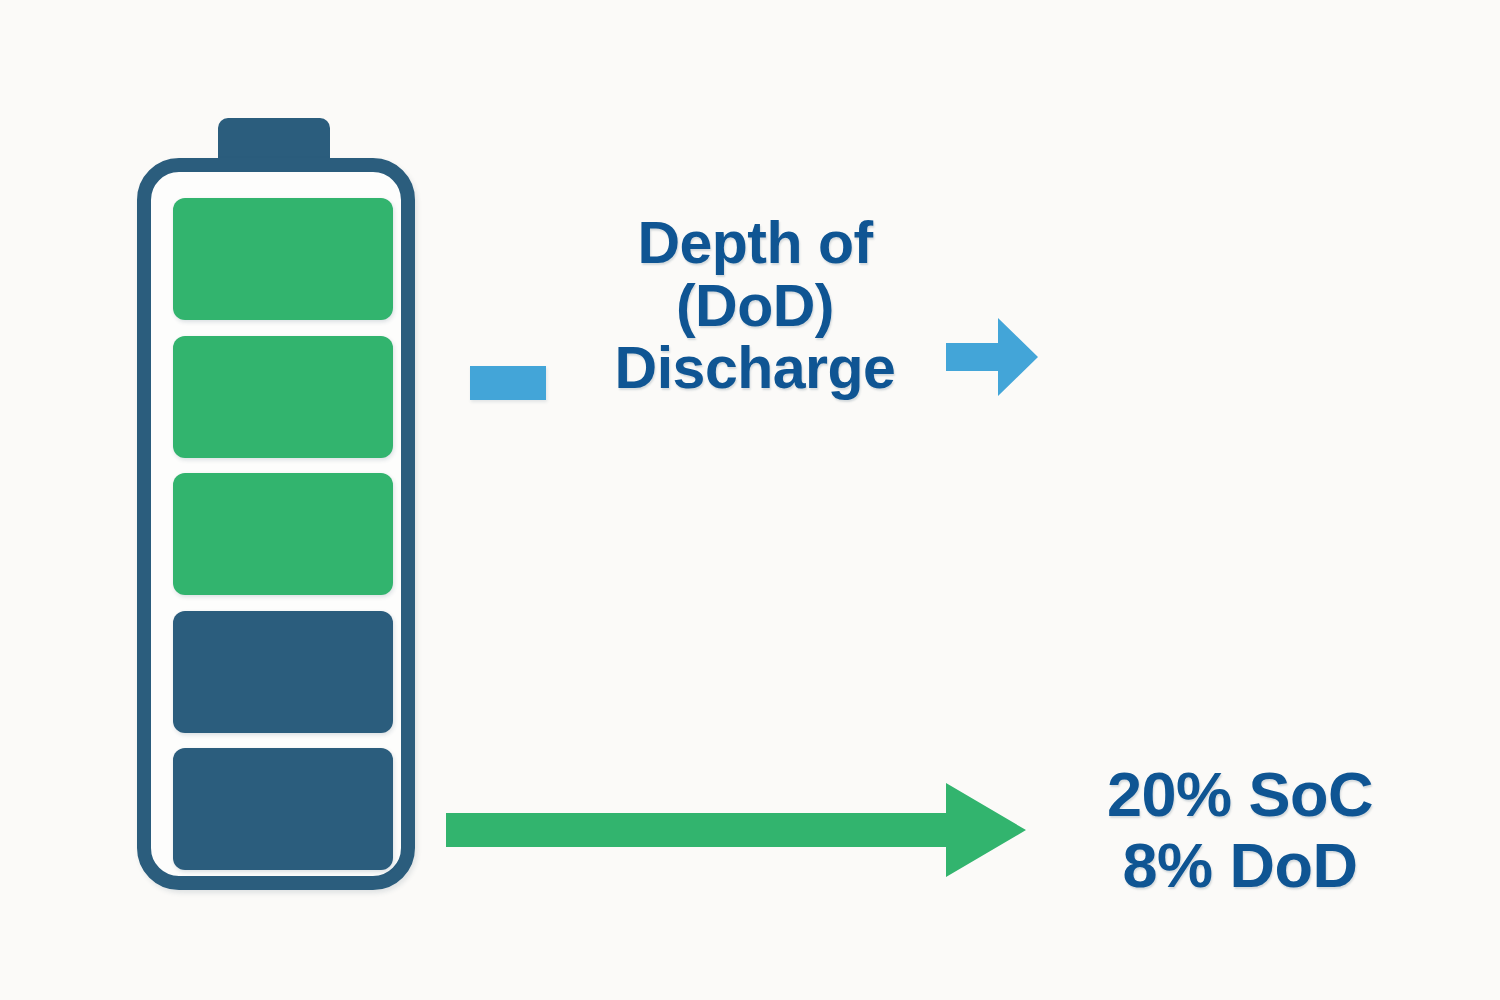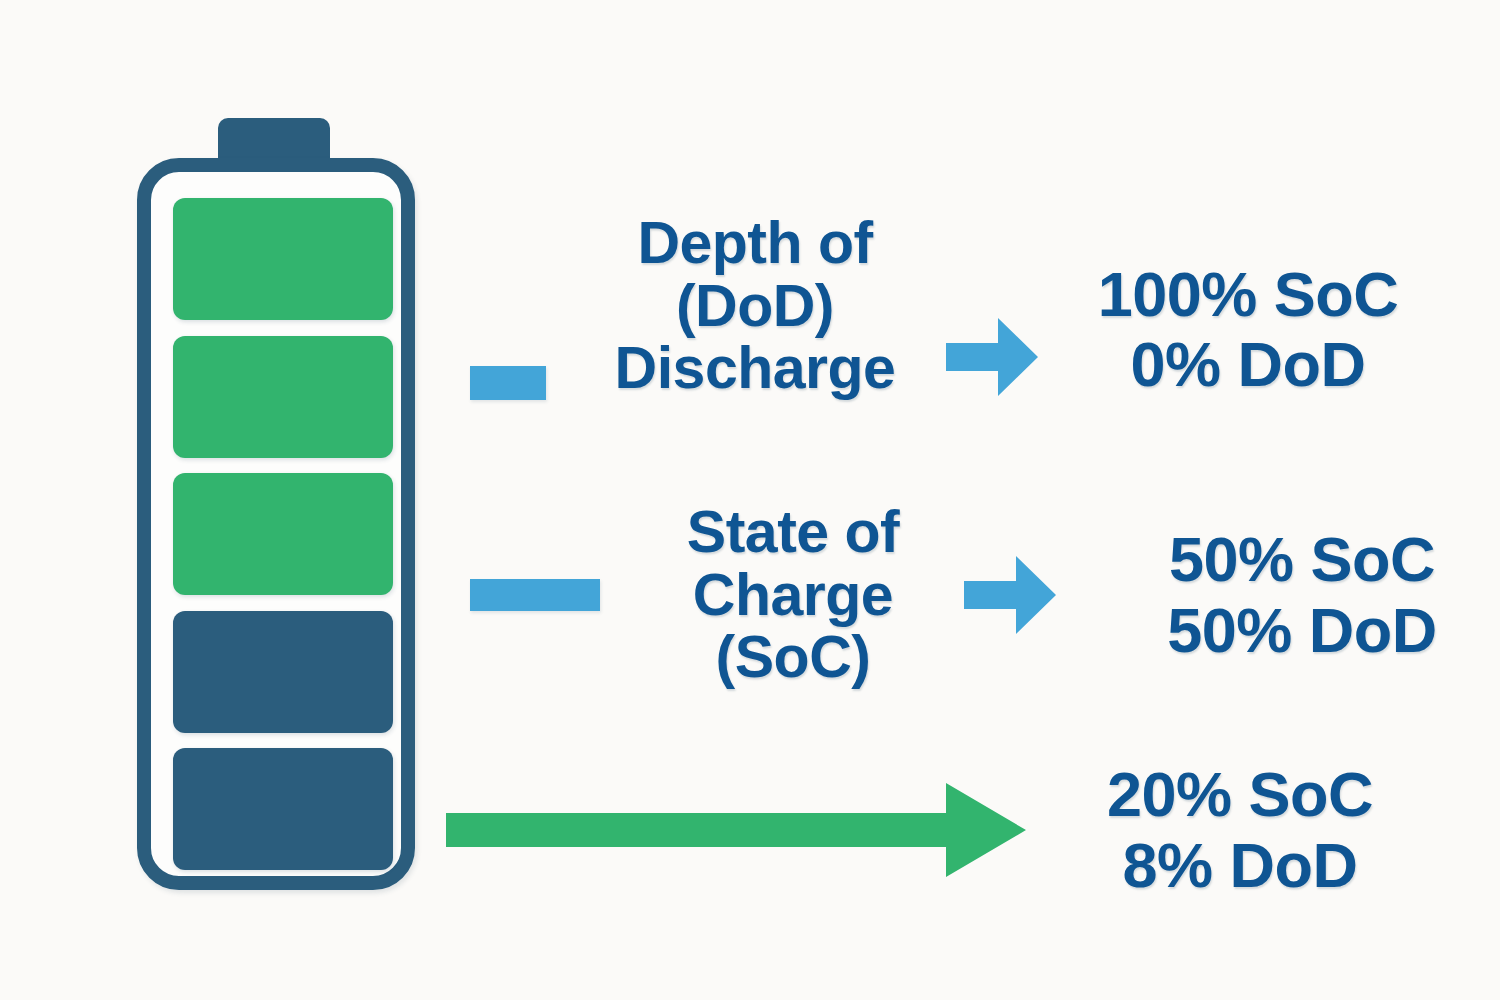--- a/index.html
+++ b/index.html
@@ -154,46 +154,22 @@
       <div>(DoD)</div>
       <div>Discharge</div>
     </div>
 
     <div class="arrow-blue">
       <svg width="92" height="86" viewBox="0 0 92 86">
         <polygon points="0,29 52,29 52,4 92,43 52,82 52,57 0,57" fill="#43a5d8"></polygon>
       </svg>
     </div>
 
-    <div class="value-block val-dod">
-      <div>100% SoC</div>
-      <div>0% DoD</div>
-    </div>
   </div>
 
-  <div class="row row-soc">
-    <div class="dash wide"></div>
-
-    <div class="label-block label-soc">
-      <div>State of</div>
-      <div>Charge</div>
-      <div>(SoC)</div>
-    </div>
-
-    <div class="arrow-blue">
-      <svg width="92" height="86" viewBox="0 0 92 86">
-        <polygon points="0,29 52,29 52,4 92,43 52,82 52,57 0,57" fill="#43a5d8"></polygon>
-      </svg>
-    </div>
-
-    <div class="value-block val-soc">
-      <div>50% SoC</div>
-      <div>50% DoD</div>
-    </div>
-  </div>
 
   <div class="row row-low">
     <div class="arrow-green">
       <svg width="580" height="110" viewBox="0 0 580 110">
         <polygon points="0,38 500,38 500,8 580,55 500,102 500,72 0,72" fill="#32b46e"></polygon>
       </svg>
     </div>
 
     <div class="value-block val-low">
       <div>20% SoC</div>

